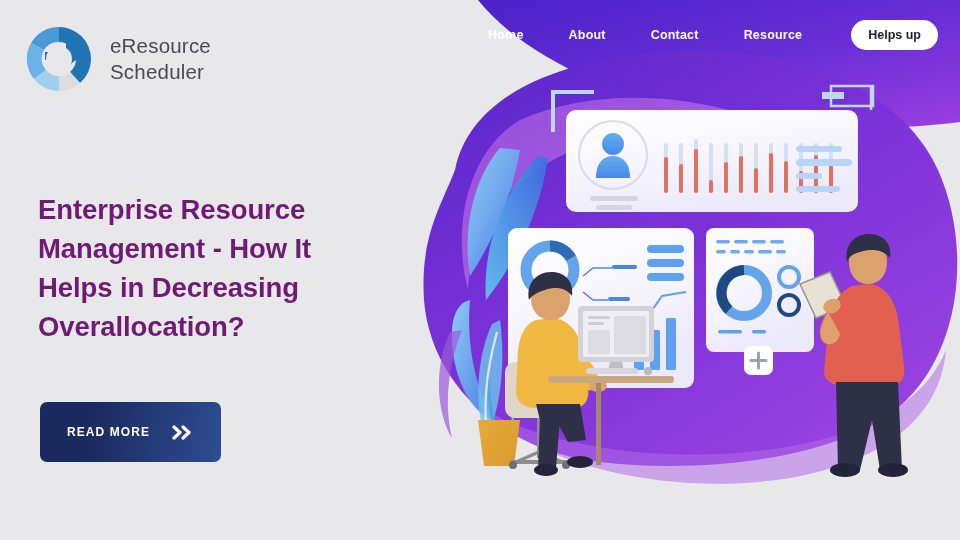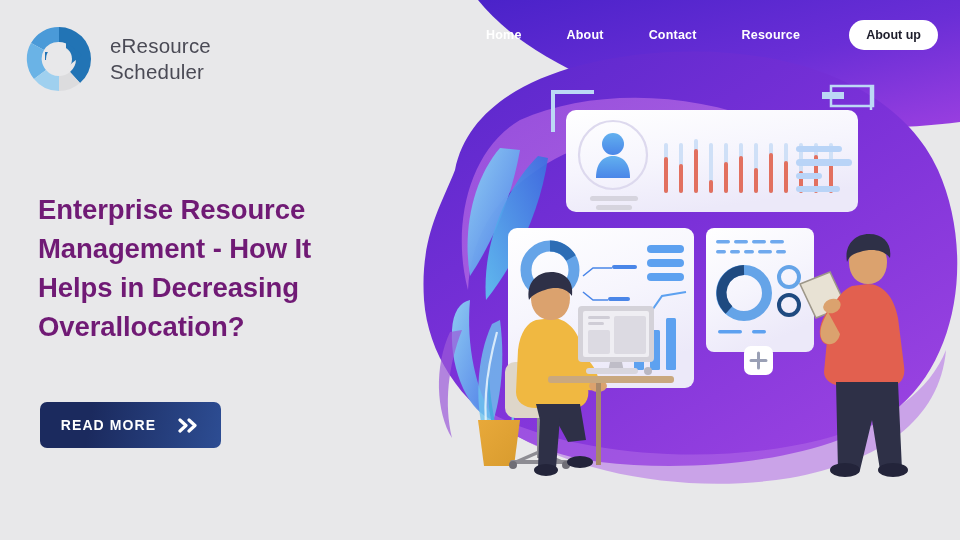--- a/index.html
+++ b/index.html
@@ -41,25 +41,25 @@
   }
 
   
   .hero { position:absolute; left:38px; top:190px; width:350px; z-index:30; }
   .hero h1 {
     font-size:27.5px; line-height:1.42; font-weight:700;
     color:#701a75; letter-spacing:-.1px;
   }
   .cta {
     position:absolute; left:40px; top:402px; z-index:30;
-    width:181px; height:46px; border:none; border-radius:7px;
+    width:181px; height:60px; border:none; border-radius:7px;
     background:linear-gradient(100deg,#1b2a5e 0%,#1b2a5e 28%,#2d4d93 100%);
     color:#fff; cursor:pointer;
     display:flex; align-items:center; justify-content:center; gap:22px;
-    font-size:14px; font-weight:700; letter-spacing:1.1px;
+    font-size:12px; font-weight:700; letter-spacing:1.1px;
   }
   .cta .chev { display:flex; }
 </style>
 </head>
 <body>
 
 <div id="stage">
 
   <svg class="bg-svg" viewBox="0 0 960 540">
     <defs>
@@ -326,21 +326,21 @@
     </svg>
     <div class="logo-text">eResource
 Scheduler</div>
   </div>
 
   <nav class="topnav">
     <a class="navlink" href="#">Home</a>
     <a class="navlink" href="#">About</a>
     <a class="navlink" href="#">Contact</a>
     <a class="navlink" href="#">Resource</a>
-    <button class="signup">About up</button>
+    <button class="signup">Helps up</button>
   </nav>
 
   <div class="hero">
     <h1>Enterprise Resource Management - How It Helps in Decreasing Overallocation?</h1>
   </div>
 
   <button class="cta">
     <span>READ MORE</span>
     <span class="chev">
       <svg width="22" height="15" viewBox="0 0 22 15">

